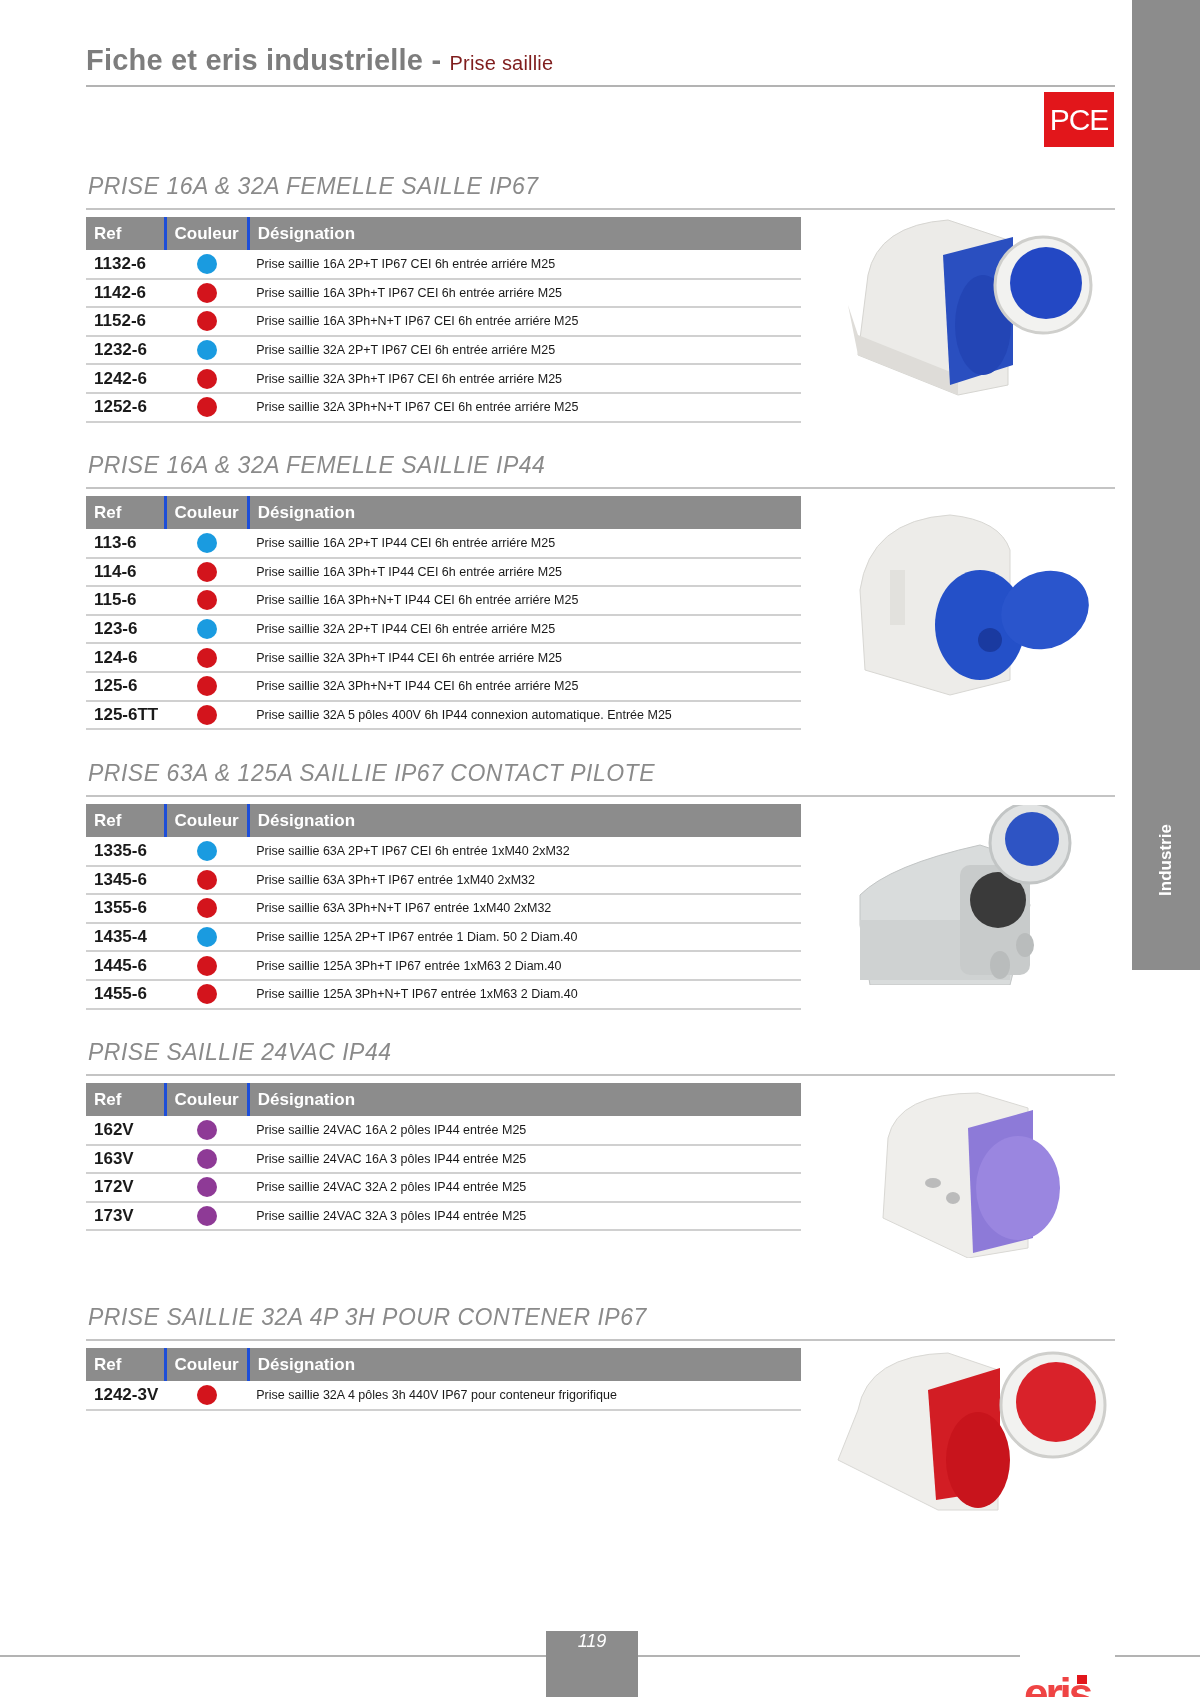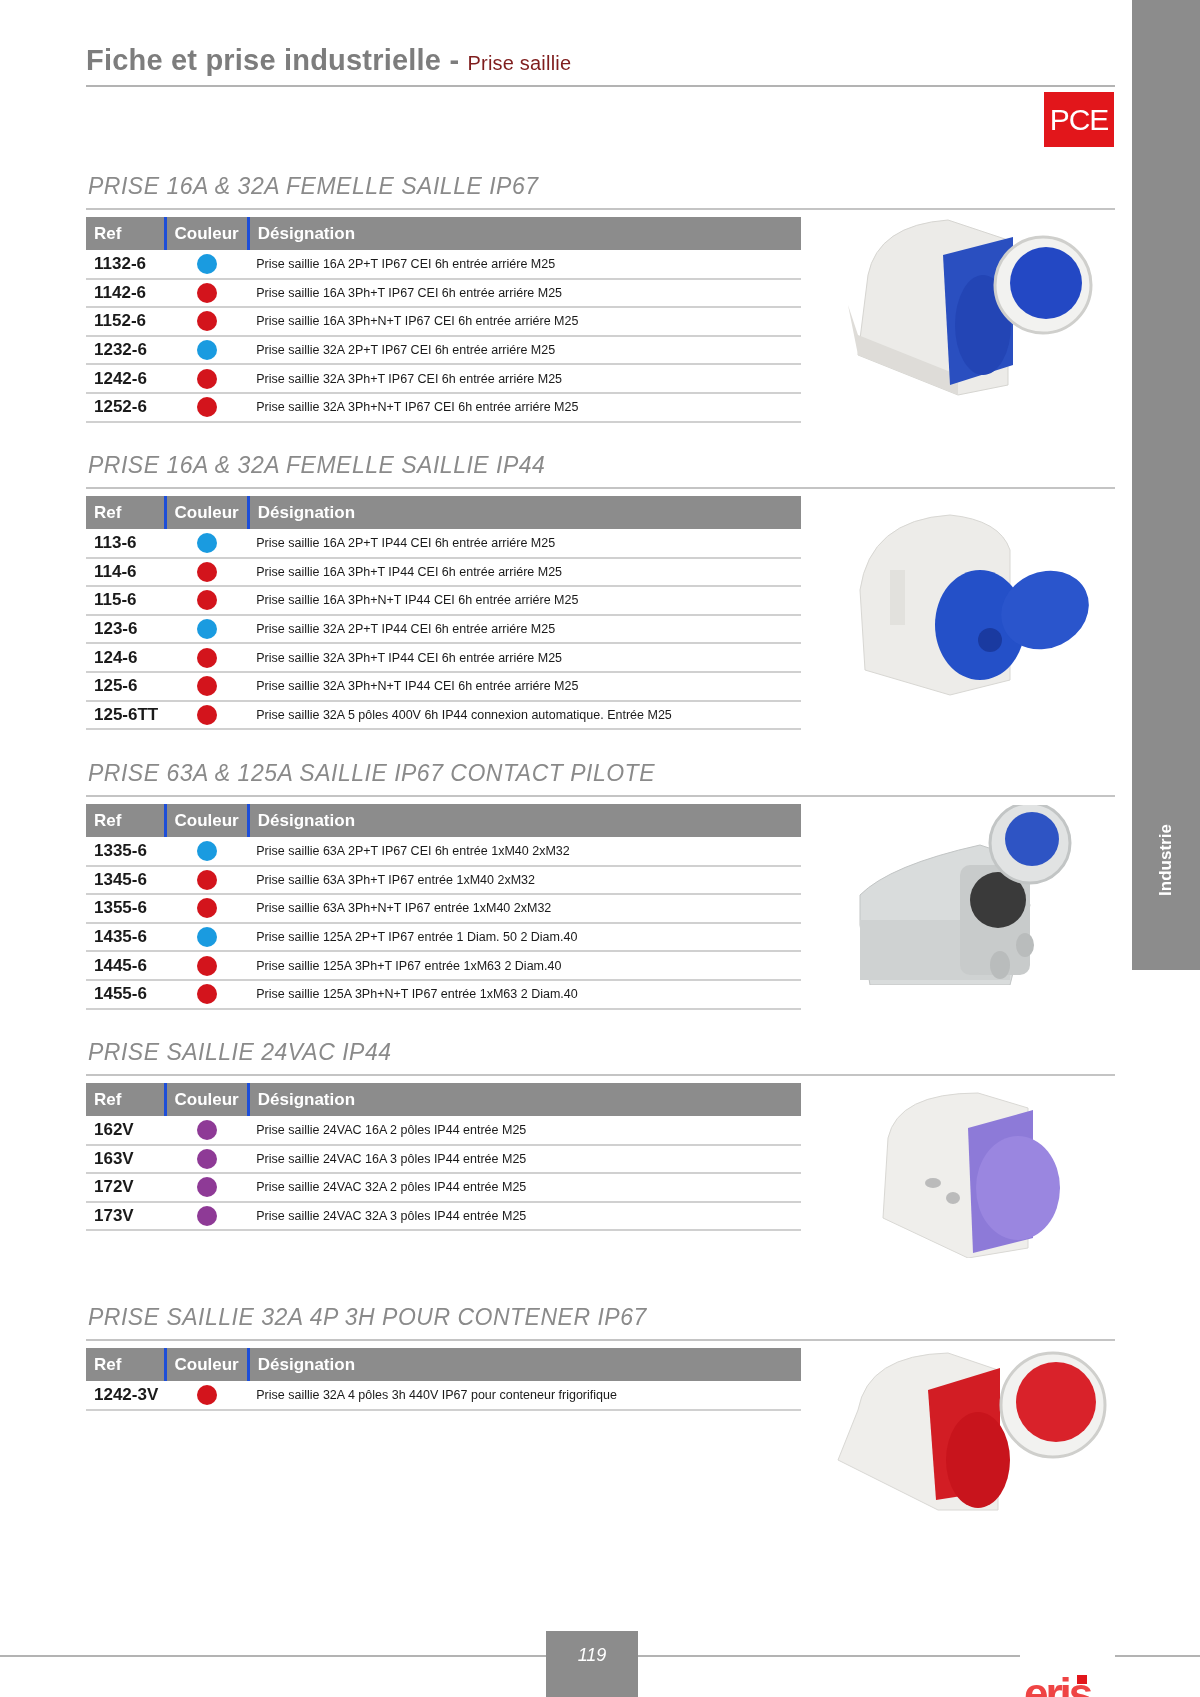--- a/index.html
+++ b/index.html
@@ -62,34 +62,34 @@
   table.products td.col { text-align: center; }
   table.products td.des { padding-left: 8px; }
   .dot { display: inline-block; width: 20px; height: 20px; border-radius: 50%; vertical-align: middle; }
 
   .product-img { position: absolute; }
 
   .footer-line { position: absolute; top: 1655px; height: 2px; background: #b3b3b3; }
   .page-num-box {
     position: absolute; left: 546px; top: 1631px; width: 92px; height: 66px; background: #8c8c8c;
     color: #fff; font-family: "Liberation Sans", sans-serif; font-style: italic; font-size: 18px;
-    display: flex; justify-content: center; padding-top: 14px;
+    display: flex; justify-content: center; 
   }
   .eris-logo {
     position: absolute; left: 1020px; top: 1672px; width: 95px; height: 44px;
     font-family: "Liberation Sans", sans-serif; font-weight: bold; font-size: 44px; line-height: 44px;
     color: #ef4444; letter-spacing: -3px; background: #fff; padding-left: 4px;
   }
   .eris-logo .i-dot { position: absolute; left: 57px; top: 3px; width: 10px; height: 9px; background: #e2161b; }
 </style>
 </head>
 <body>
 
 <div class="page-title">
-  <span>Fiche et prise industrielle</span><span class="sep"> - </span><span class="sub">Prise saillie</span>
+  <span>Fiche et eris industrielle</span><span class="sep"> - </span><span class="sub">Prise saillie</span>
 </div>
 <div class="title-rule"></div>
 <div class="pce-logo">PCE</div>
 
 <div class="side-tab"></div>
 <div class="side-tab-label">
   <span>Industrie</span>
 </div>
 
 <div class="section" style="top:170px;">
@@ -208,21 +208,21 @@
           <td class="ref">1345-6</td>
           <td class="col"><span class="dot" style="background:#d3141c"></span></td>
           <td class="des">Prise saillie 63A 3Ph+T IP67 entrée 1xM40 2xM32</td>
         </tr>
         <tr>
           <td class="ref">1355-6</td>
           <td class="col"><span class="dot" style="background:#d3141c"></span></td>
           <td class="des">Prise saillie 63A 3Ph+N+T IP67 entrée 1xM40 2xM32</td>
         </tr>
         <tr>
-          <td class="ref">1435-6</td>
+          <td class="ref">1435-4</td>
           <td class="col"><span class="dot" style="background:#1a9be0"></span></td>
           <td class="des">Prise saillie 125A 2P+T IP67 entrée 1 Diam. 50 2 Diam.40</td>
         </tr>
         <tr>
           <td class="ref">1445-6</td>
           <td class="col"><span class="dot" style="background:#d3141c"></span></td>
           <td class="des">Prise saillie 125A 3Ph+T IP67 entrée 1xM63 2 Diam.40</td>
         </tr>
         <tr>
           <td class="ref">1455-6</td>

